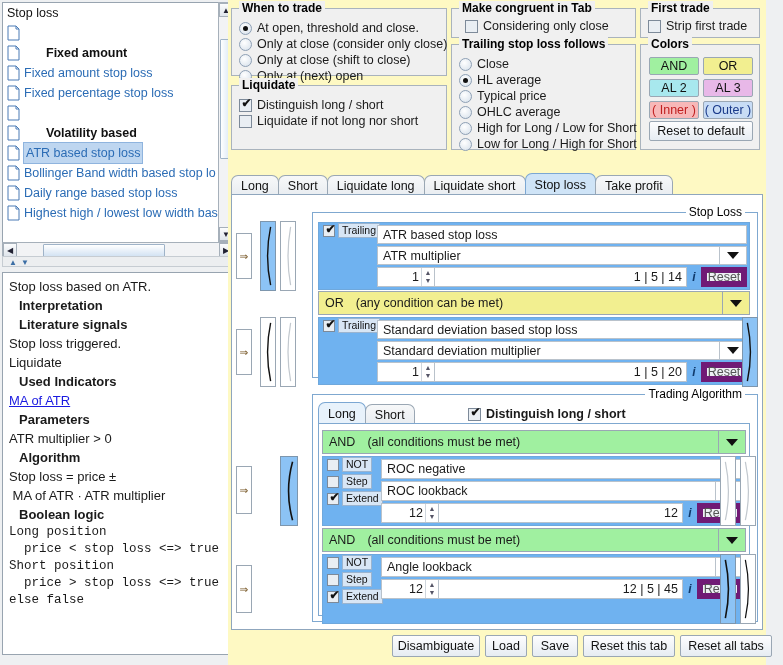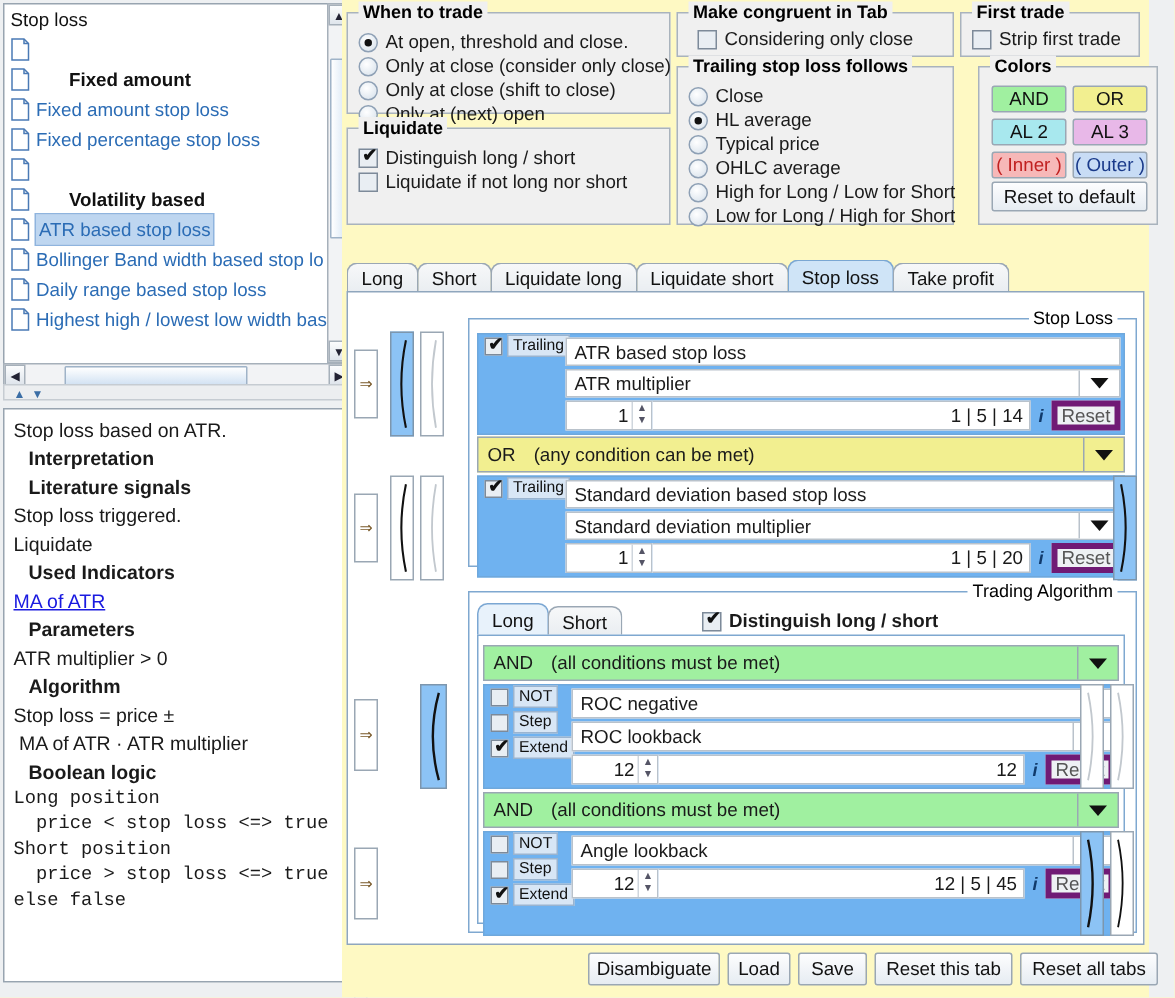--- a/index.html
+++ b/index.html
@@ -123,21 +123,21 @@
   .valrow{height:20px;display:flex;align-items:stretch;gap:0;}
   .spin{width:58px;background:#fff;border:1px solid #b9c2cb;box-sizing:border-box;display:flex;align-items:center;}
   .spin .num{flex:1;text-align:right;padding-right:2px;font-size:12.5px;}
   .spin .updn{width:12px;display:flex;flex-direction:column;justify-content:center;align-items:center;
     border-left:1px solid #cfd6dd;height:100%;}
   .spin .updn i{font-style:normal;font-size:7px;line-height:8px;color:#556;}
   .hint{flex:1;background:#fff;border:1px solid #b9c2cb;border-left:none;box-sizing:border-box;
     display:flex;align-items:center;justify-content:flex-end;padding-right:4px;font-size:12.5px;}
   .ibtn{width:14px;display:flex;align-items:center;justify-content:center;
     font-style:italic;font-weight:bold;font-size:12px;color:#103a6b;}
-  .resetbtn{width:46px;background:#eef1f4;border:4px solid #701a75;box-sizing:border-box;
+  .resetbtn{width:46px;background:#eef1f4;border:6px solid #701a75;box-sizing:border-box;
     display:flex;align-items:center;justify-content:center;font-size:12.5px;color:#555;}
 
   
   .pbox{position:absolute;box-sizing:border-box;border:1px solid #9aa7b4;background:#fff;}
   .pbox.on{background:#8cc3f5;border-color:#7d96ad;}
   .pbox svg{display:block;width:100%;height:100%;}
 
   
   #btnrow{position:absolute;display:flex;gap:5px;}
 </style>
@@ -376,21 +376,21 @@
     <div class="titled" style="left:412px;top:8px;width:120px;height:30px;">
       <span class="tlabel">First trade</span>
       <div id="ft-opts" style="position:absolute;left:7px;top:9px;right:3px;">
           <div class="optrow">
             <span class="cbox"></span>
             <span>Strip first trade</span>
           </div>
         </div>
     </div>
 
-    <div class="titled" style="left:412px;top:44px;width:120px;height:106px;margin-left:12px;">
+    <div class="titled" style="left:412px;top:44px;width:120px;height:106px;">
       <span class="tlabel">Colors</span>
       <div id="colorgrid" style="position:absolute;left:8px;top:12px;display:grid;grid-template-columns:50px 50px;gap:4px;">
           <div class="btn" style="height:18px;background:#a0f0a0;">AND</div>
           <div class="btn" style="height:18px;background:#f2ef90;">OR</div>
           <div class="btn" style="height:18px;background:#a8e8ee;">AL 2</div>
           <div class="btn" style="height:18px;background:#e8b8e8;">AL 3</div>
           <div class="btn" style="height:18px;background:#f7b8b8;color:#c02020;">( Inner )</div>
           <div class="btn" style="height:18px;background:#c8dcf5;color:#1a3a8a;">( Outer )</div>
         </div>
       <div class="btn" id="colorreset" style="position:absolute;left:8px;top:76px;width:104px;height:20px;">Reset to default</div>

